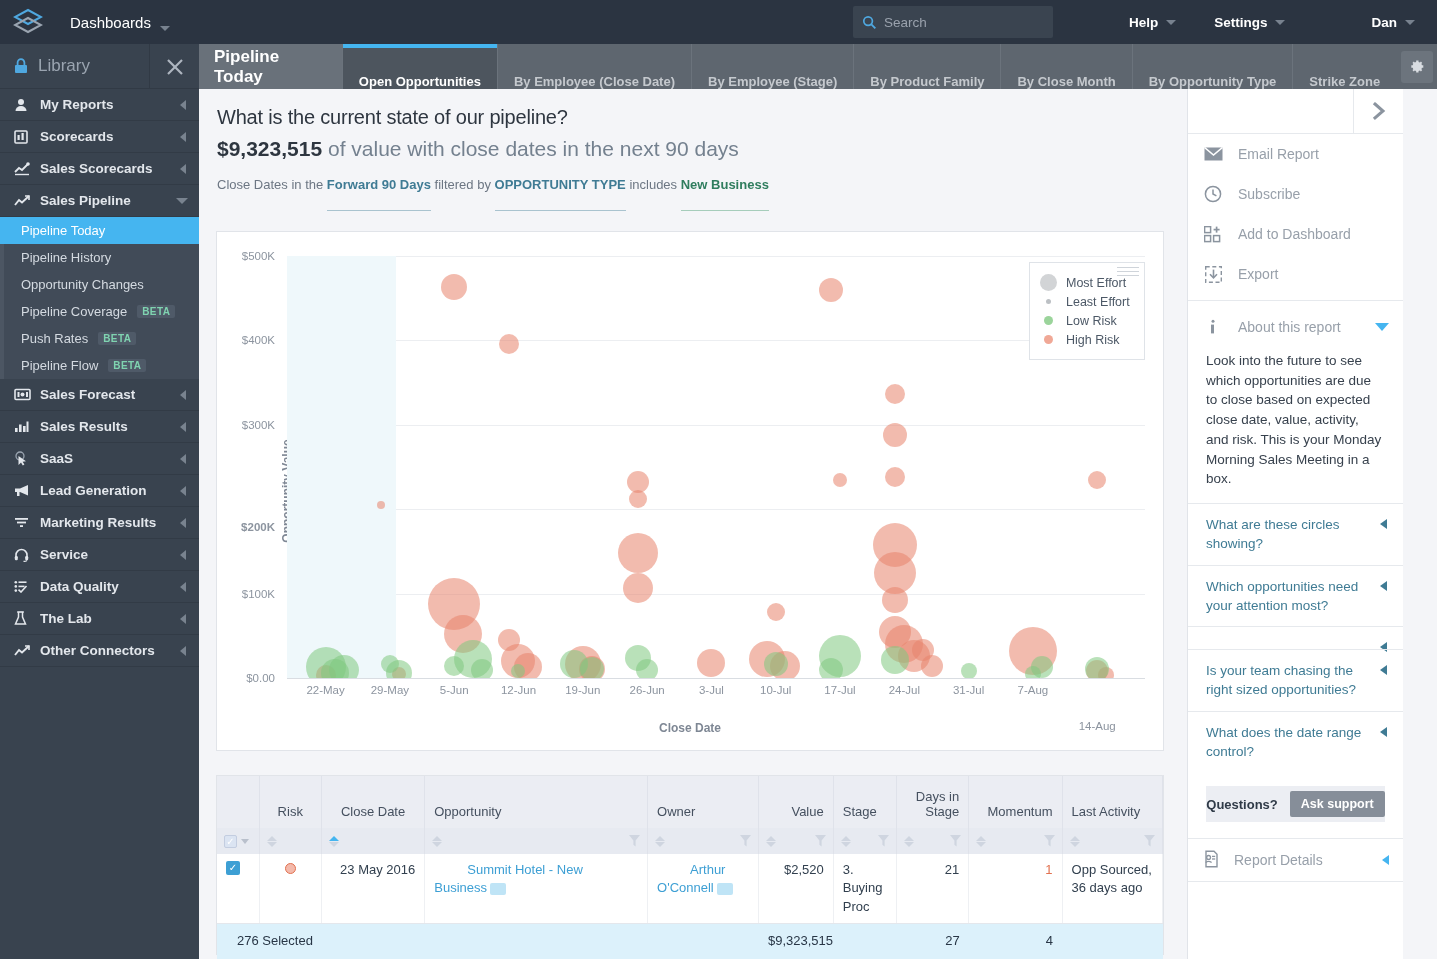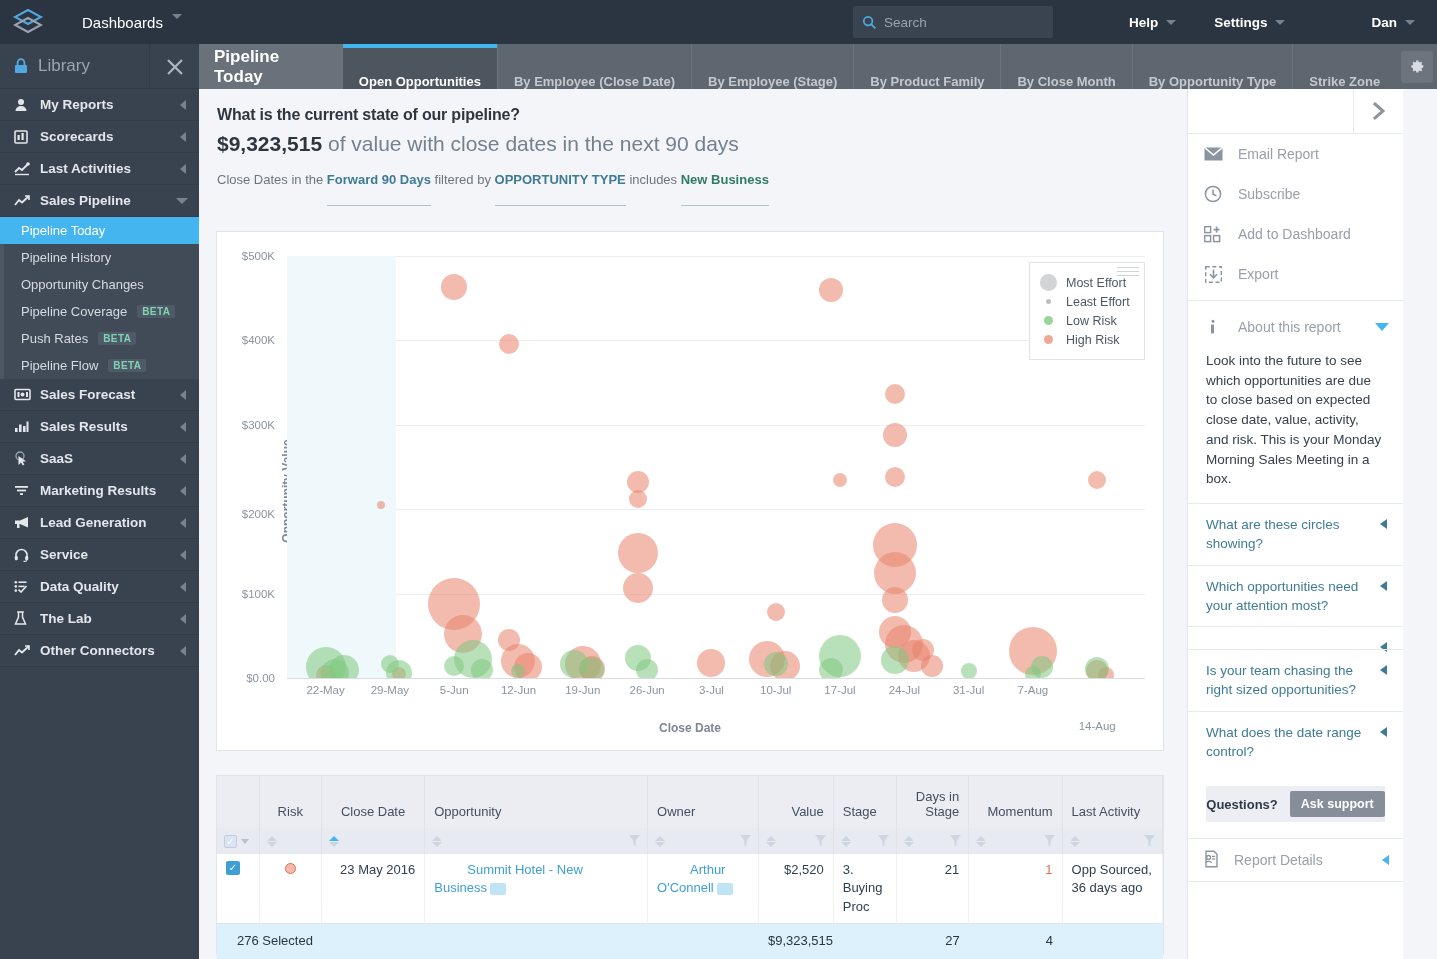--- a/index.html
+++ b/index.html
@@ -12,22 +12,22 @@
   .app { position: relative; width: 1437px; height: 959px; }
 
   
   .topbar {
     position: absolute; top: 0; left: 0; width: 1437px; height: 44px;
     background: #2b3441; display: flex; align-items: center;
   }
   .logo { width: 56px; display: flex; align-items: center; justify-content: center; }
   .logo svg { display: block; }
   .dashboards-menu {
-    display: flex; align-items: flex-start; gap: 9px;
-    color: #ffffff; font-size: 15px; margin-left: 26px; cursor: pointer;
+    display: flex; align-items: flex-end; gap: 9px;
+    color: #ffffff; font-size: 15px; margin-left: 14px; cursor: pointer;
   }
   .caret-down {
     width: 0; height: 0; border-left: 5px solid transparent;
     border-right: 5px solid transparent; border-top: 5px solid #78828f;
   }
   .topbar-right {
     margin-left: auto; display: flex; align-items: center; height: 44px;
   }
   .search-box {
     width: 200px; height: 32px; background: #3a4450; border-radius: 2px;
@@ -117,21 +117,21 @@
     width: 32px; height: 32px; background: #6c747d; border-radius: 3px;
     display: flex; align-items: center; justify-content: center;
   }
 
   
   .main {
     position: absolute; top: 89px; left: 199px; width: 988px; height: 870px;
     background: #f4f5f8; overflow: hidden;
   }
   .headline {
-    font-size: 16px; font-weight: bold; color: #2e3640;
+    font-size: 20px; font-weight: normal; color: #2e3640;
     margin: 17px 0 0 18px; letter-spacing: -.2px;
   }
   .subline { margin: 8px 0 0 18px; font-size: 21px; color: #74818f; }
   .subline b { color: #2e3640; font-weight: bold; }
   .filterline {
     margin: 16px 0 0 18px; font-size: 13px; color: #55616e;
   }
   .filterline .lnk {
     color: #3f7b94; border-bottom: 1px solid #a9c3cf; padding-bottom: 18px;
     cursor: pointer; font-weight: bold;
@@ -364,21 +364,21 @@
     </div>
 
     <div class="nav-item">
       <span class="ico">
         <svg width="16" height="14" viewBox="0 0 16 14">
             <polyline points="1,10 5,6 8,8 14,2" fill="none" stroke="#e3e7ec" stroke-width="1.8"></polyline>
             <circle cx="14" cy="2" r="1.8" fill="#e3e7ec"></circle>
             <line x1="1" y1="12.5" x2="15" y2="12.5" stroke="#e3e7ec" stroke-width="1.4"></line>
           </svg>
       </span>
-      <span>Last Activities</span>
+      <span>Sales Scorecards</span>
       <span class="arrow-left"></span>
     </div>
 
     <div class="nav-item expanded">
       <span class="ico">
         <svg width="16" height="14" viewBox="0 0 16 14">
             <polyline points="1,11 5,6 8,8.5 15,2" fill="none" stroke="#e3e7ec" stroke-width="1.9"></polyline>
             <polyline points="11,2 15,2 15,6" fill="none" stroke="#e3e7ec" stroke-width="1.6"></polyline>
           </svg>
       </span>
@@ -442,38 +442,38 @@
             <circle cx="6" cy="5" r="4" fill="none" stroke="#9aa4b0" stroke-width="1.3"></circle>
             <path d="M4.5 5 L4.5 14 L7 11.4 L8.8 14.6 L10.4 13.6 L8.6 10.7 L12 10.3 Z" fill="#e3e7ec"></path>
           </svg>
       </span>
       <span>SaaS</span>
       <span class="arrow-left"></span>
     </div>
 
     <div class="nav-item">
       <span class="ico">
+        <svg width="16" height="13" viewBox="0 0 16 13">
+            <path d="M1 4.5 L6 4.5 L14 1 L14 11.5 L6 8 L1 8 Z" fill="#e3e7ec"></path>
+            <rect x="3" y="8" width="2.5" height="4" fill="#e3e7ec"></rect>
+          </svg>
+      </span>
+      <span>Lead Generation</span>
+      <span class="arrow-left"></span>
+    </div>
+
+    <div class="nav-item">
+      <span class="ico">
         <svg width="15" height="13" viewBox="0 0 15 13">
             <rect x="1" y="2" width="13" height="1.8" fill="#e3e7ec"></rect>
             <rect x="3" y="5.6" width="9" height="1.8" fill="#e3e7ec"></rect>
             <rect x="6" y="9.2" width="3" height="1.8" fill="#e3e7ec"></rect>
           </svg>
       </span>
       <span>Marketing Results</span>
-      <span class="arrow-left"></span>
-    </div>
-
-    <div class="nav-item">
-      <span class="ico">
-        <svg width="16" height="13" viewBox="0 0 16 13">
-            <path d="M1 4.5 L6 4.5 L14 1 L14 11.5 L6 8 L1 8 Z" fill="#e3e7ec"></path>
-            <rect x="3" y="8" width="2.5" height="4" fill="#e3e7ec"></rect>
-          </svg>
-      </span>
-      <span>Lead Generation</span>
       <span class="arrow-left"></span>
     </div>
 
     <div class="nav-item">
       <span class="ico">
         <svg width="15" height="14" viewBox="0 0 15 14">
             <path d="M2 9 V7 a5.5 5.5 0 0 1 11 0 V9" fill="none" stroke="#e3e7ec" stroke-width="1.6"></path>
             <rect x="0.8" y="8" width="3" height="4.2" rx="1.2" fill="#e3e7ec"></rect>
             <rect x="11.2" y="8" width="3" height="4.2" rx="1.2" fill="#e3e7ec"></rect>
             <path d="M12.7 12.2 Q12.7 13.4 9.5 13.4" fill="none" stroke="#e3e7ec" stroke-width="1.3"></path>
@@ -569,21 +569,21 @@
       <span class="lnk green">New Business</span>
     </div>
 
     <div class="chartcard">
       <div class="chart-inner" id="chartInner">
         <div class="ylabel">Opportunity Value</div>
         <div class="xlabel">Close Date</div>
         <div id="yticks">
             <div class="ytick" style="left: 0px; width: 58px; top: 446px;">$0.00</div>
             <div class="ytick" style="left: 0px; width: 58px; top: 361.6px;">$100K</div>
-            <div class="ytick" style="left: 0px; width: 58px; top: 282px;">$200K</div>
+            <div class="ytick" style="left: 0px; width: 58px; top: 295px; font-weight: bold;">$200K</div>
             <div class="ytick" style="left: 0px; width: 58px; top: 192.8px;">$300K</div>
             <div class="ytick" style="left: 0px; width: 58px; top: 108.4px;">$400K</div>
             <div class="ytick" style="left: 0px; width: 58px; top: 24px;">$500K</div>
           </div>
         <div id="xticks">
             <div class="xtick" style="left: 108.582px; top: 452px;">22-May</div>
             <div class="xtick" style="left: 172.887px; top: 452px;">29-May</div>
             <div class="xtick" style="left: 237.191px; top: 452px;">5-Jun</div>
             <div class="xtick" style="left: 301.495px; top: 452px;">12-Jun</div>
             <div class="xtick" style="left: 365.799px; top: 452px;">19-Jun</div>

